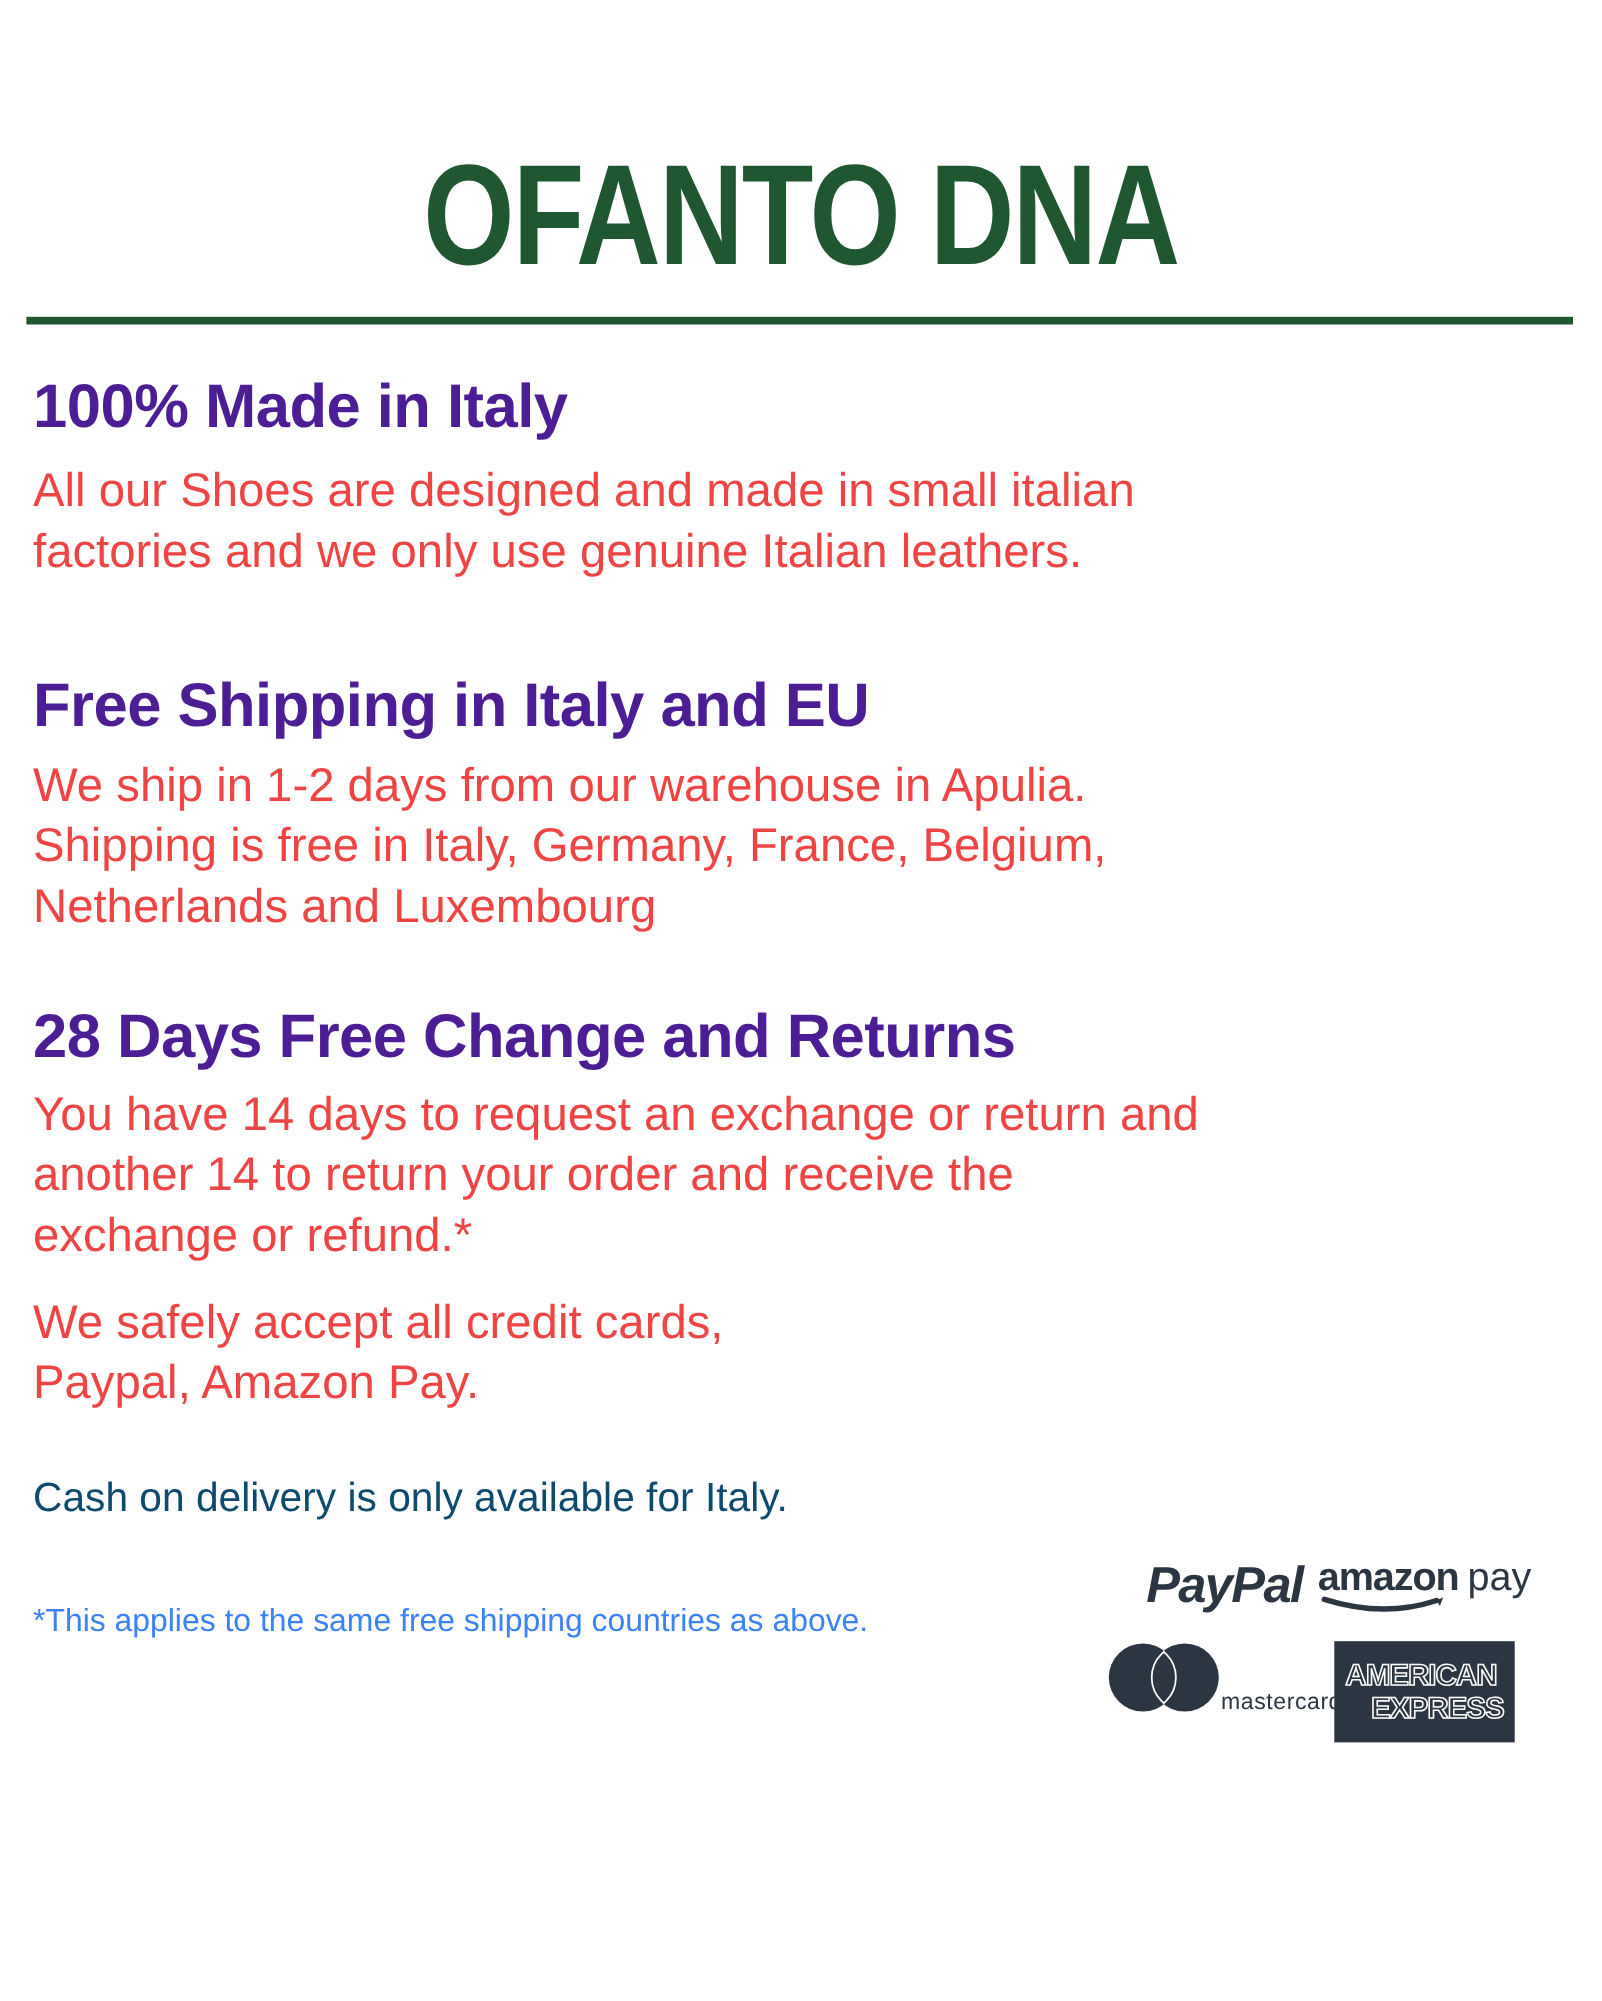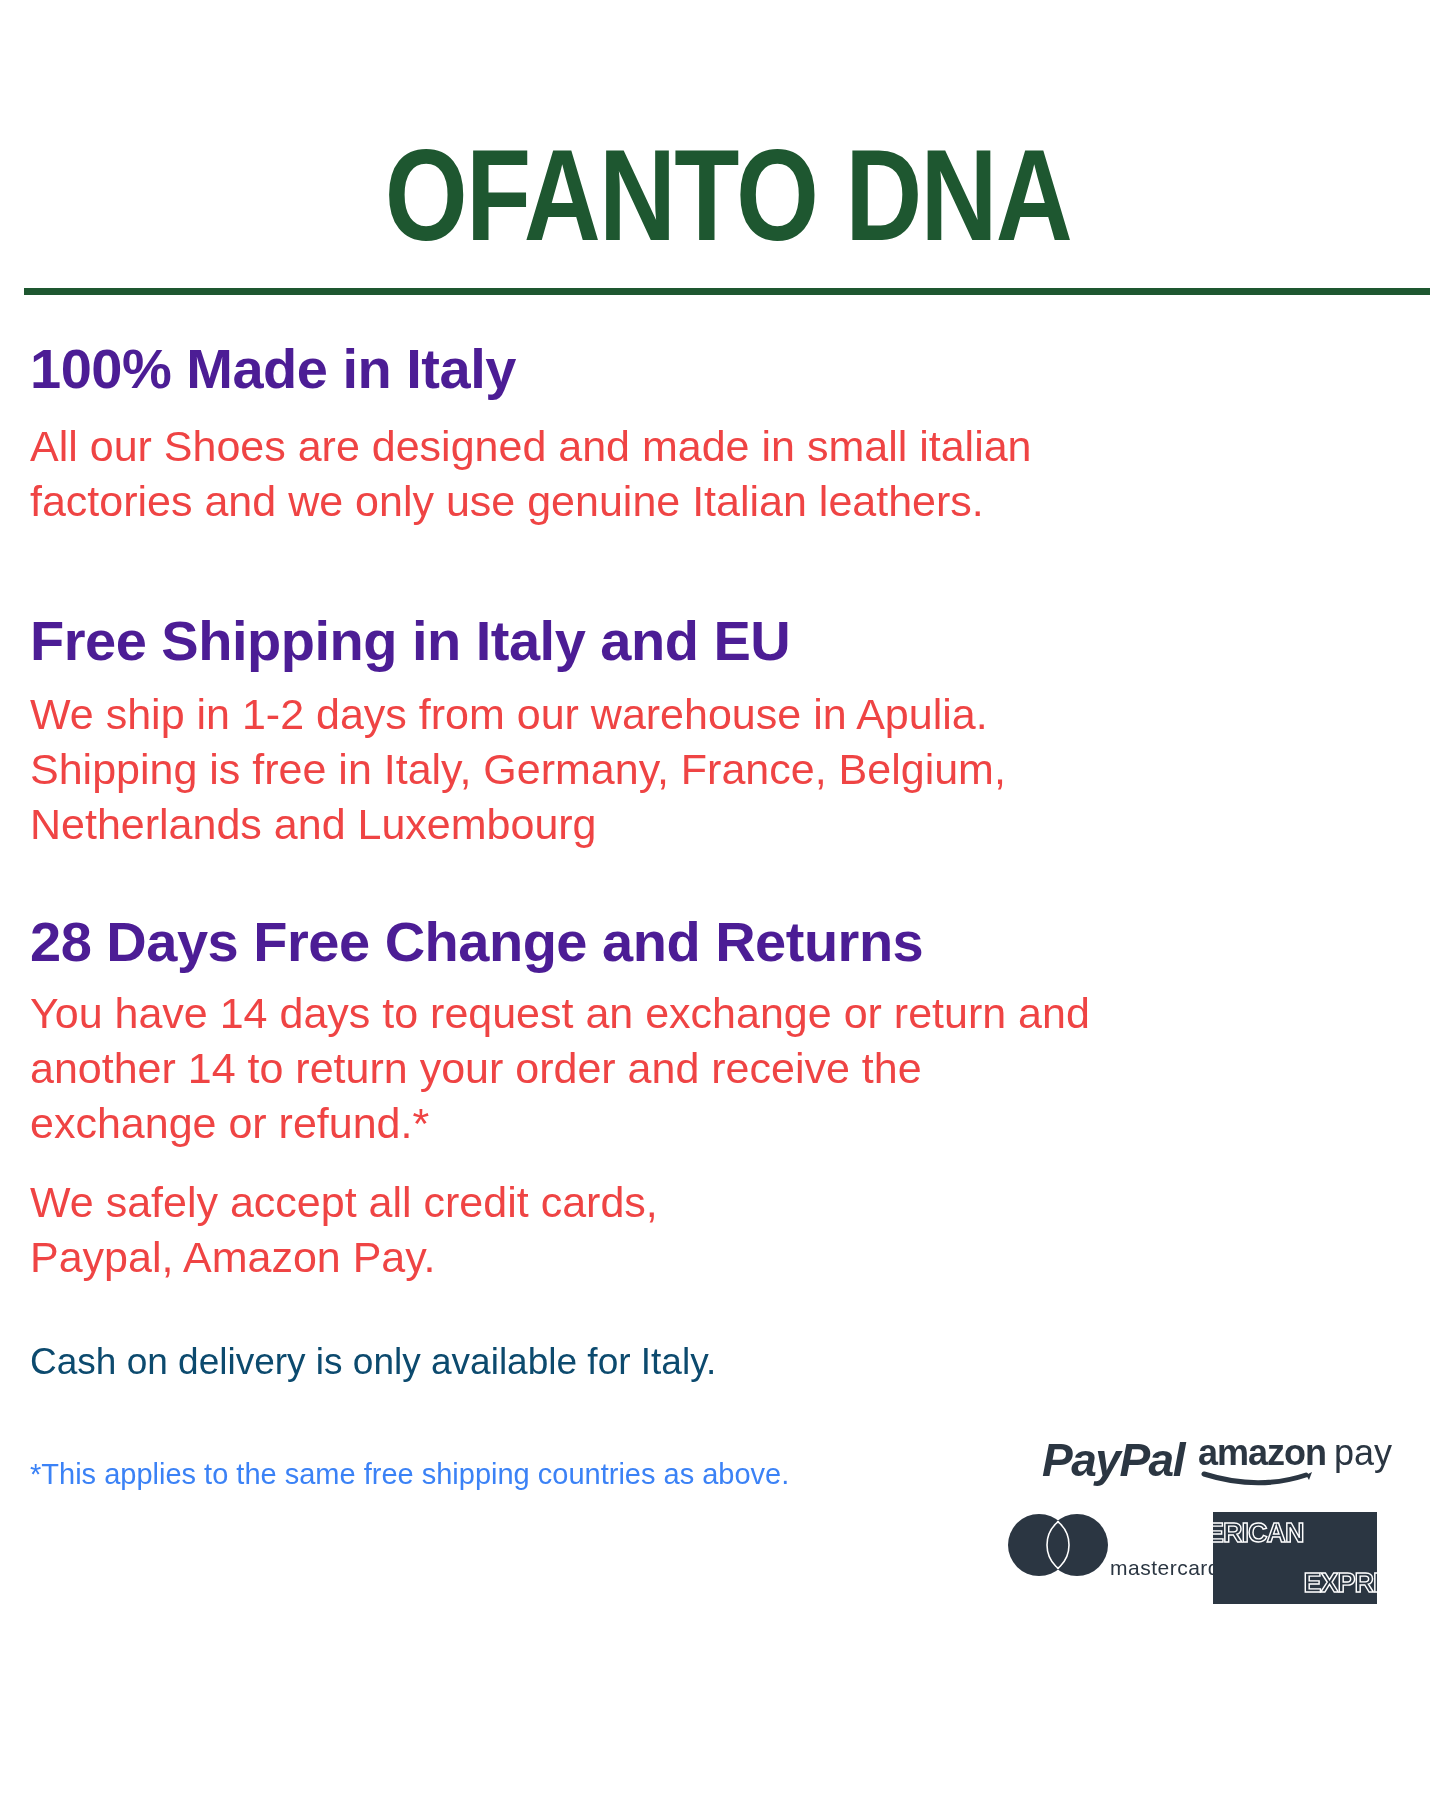--- a/index.html
+++ b/index.html
@@ -78,21 +78,21 @@
   }
   
   .payments {
     position: absolute;
     top: 1232px;
     left: 1022px;
     width: 380px;
   }
   .pay-row { display: flex; align-items: center; }
   .pay-row.r1 { height: 58px; }
-  .pay-row.r2 { height: 60px; margin-top: 68px; text-align: center; }
+  .pay-row.r2 { height: 60px; margin-top: 48px; text-align: center; }
   .pay-row.r3 { height: 96px; margin-top: 22px; align-items: flex-start; }
   .pay-cell {
     width: 182px;
     display: flex;
     justify-content: center;
     align-items: center;
   }
   .logo-ink { color: #2b3642; }
   .visa-logo {
     font-size: 55px;
@@ -131,21 +131,21 @@
     margin-top: 4px;
     font-size: 21px;
     font-weight: 300;
     letter-spacing: 0.5px;
     line-height: 1;
   }
   .amex-box {
     width: 164px; height: 92px;
     background: #2b3642;
     display: flex;
-    flex-direction: row;
+    flex-direction: column;
     justify-content: center;
     padding: 6px 8px;
   }
   .amex-box span {
     font-size: 27px;
     font-weight: 700;
     letter-spacing: -1px;
     line-height: 30px;
     color: transparent;
     -webkit-text-stroke: 1.4px #ffffff;

